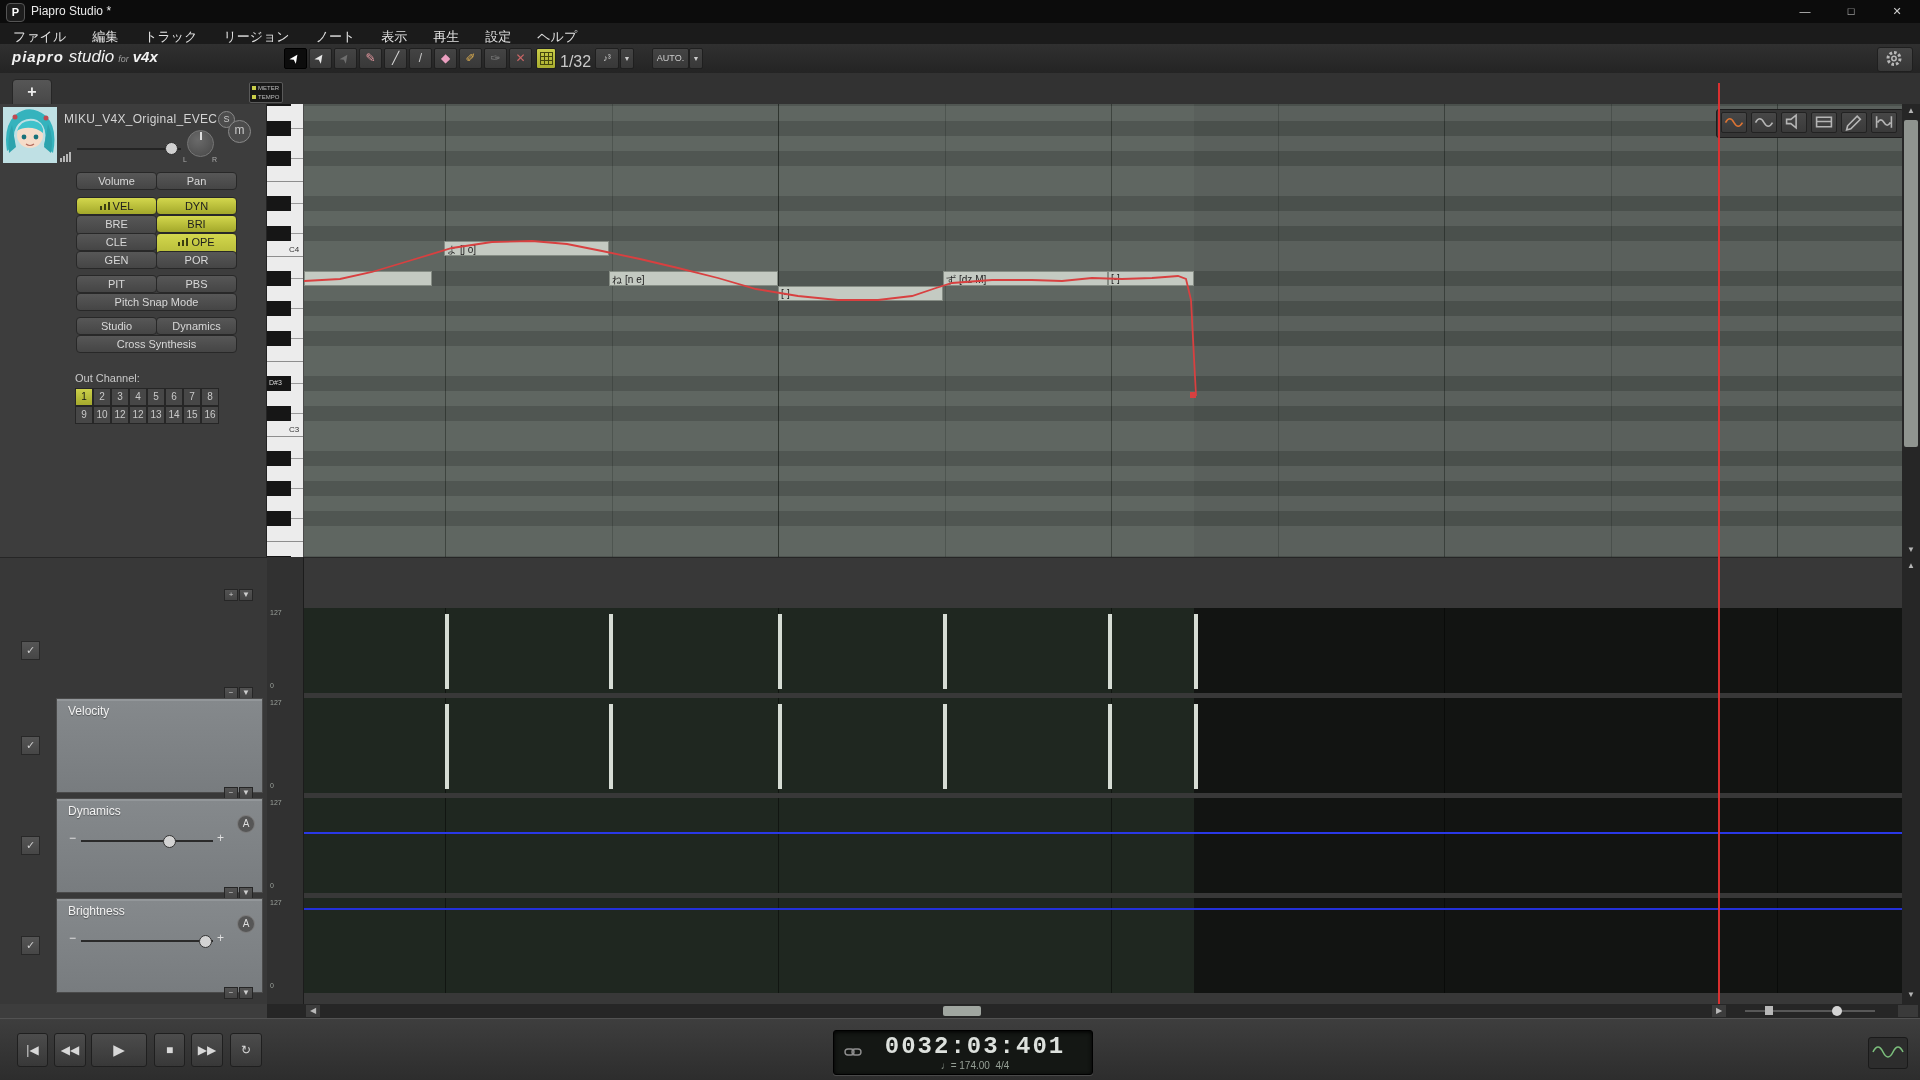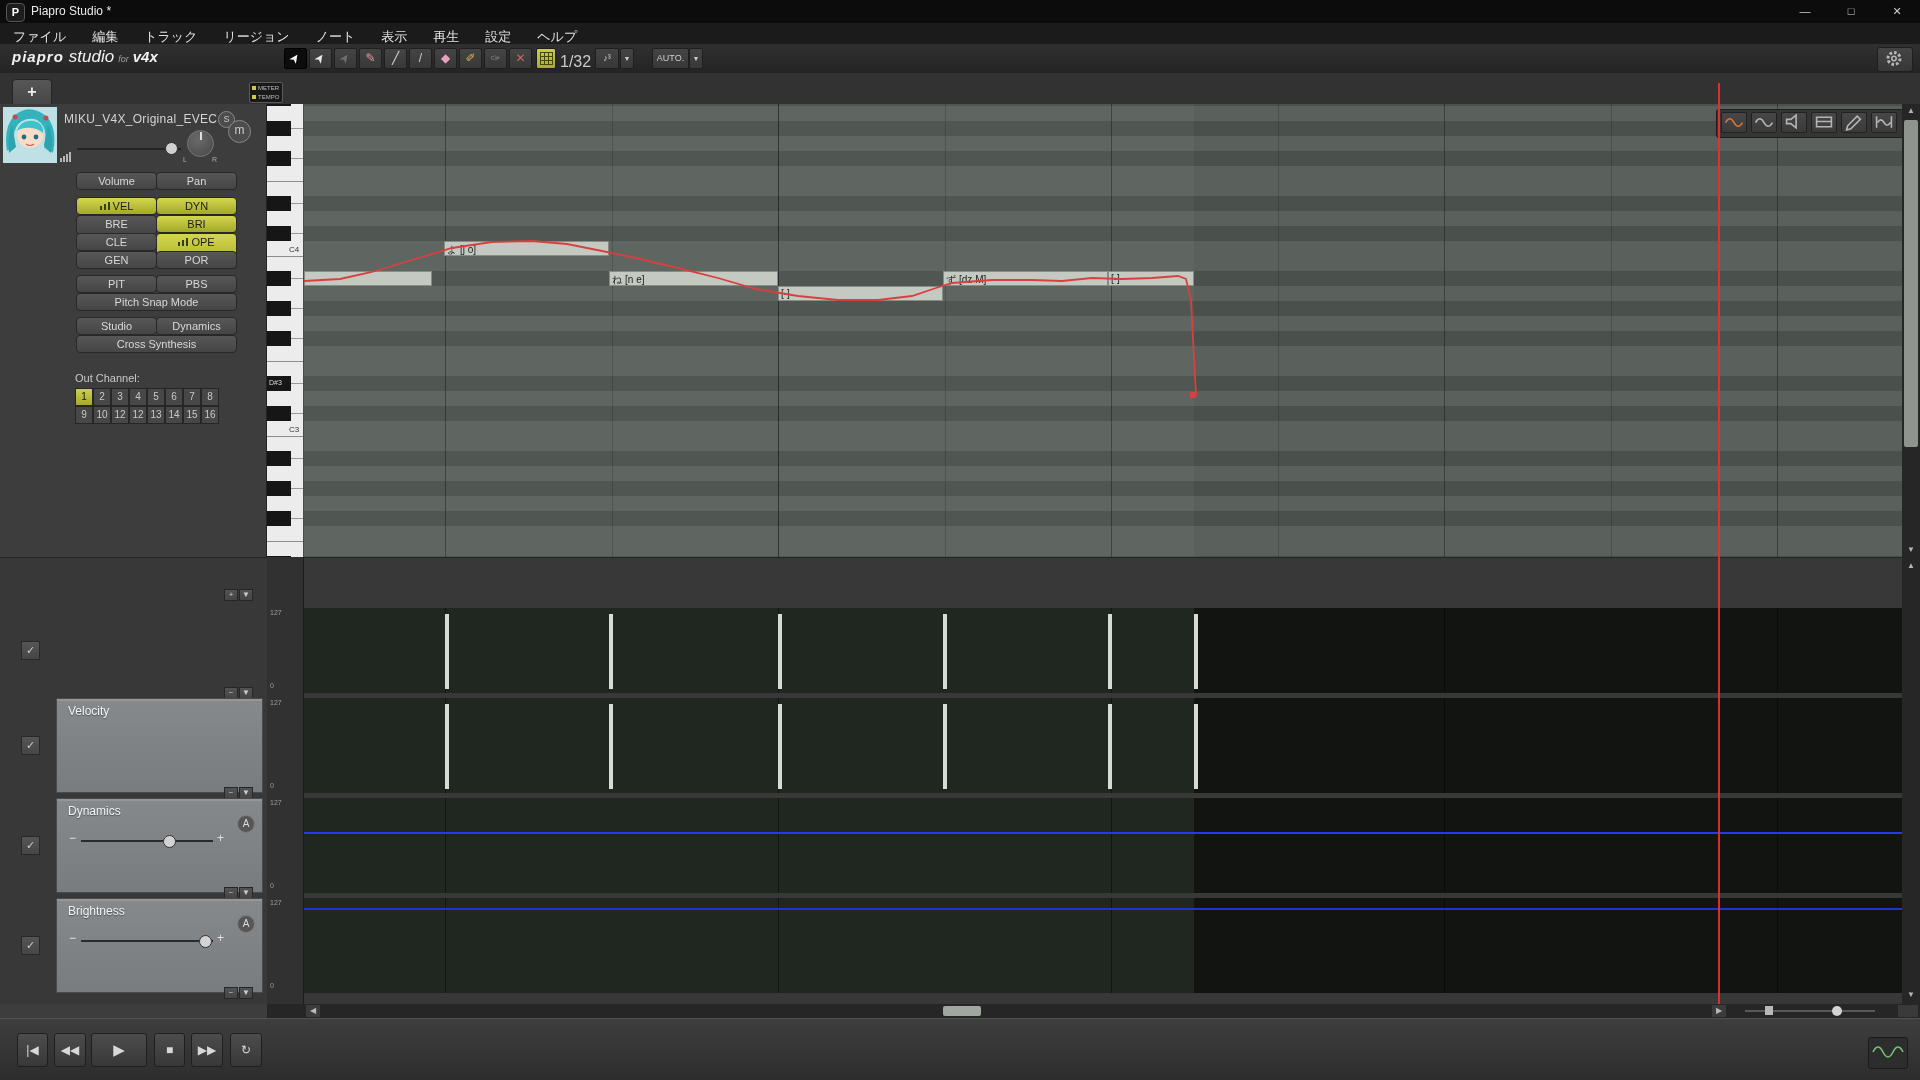--- a/index.html
+++ b/index.html
@@ -534,20 +534,30 @@
     <div class="hbtn abs" style="left:1445px;">▶</div>
     <div class="scrollhandle abs" style="left:676px;top:2px;width:38px;height:10px;background:#a0a6a0;"></div>
     <div class="abs" style="left:1478px;top:6px;width:130px;height:2px;background:#585858;"></div>
     <div class="abs" style="left:1498px;top:2px;width:8px;height:9px;background:#b8b8b8;"></div>
     <div class="abs" style="left:1565px;top:2px;width:10px;height:10px;border-radius:50%;background:#d4d4d4;"></div>
     <div class="abs" style="left:1631px;top:1px;width:20px;height:12px;background:#3a3a3a;"></div>
   </div>
 
   <div id="transport" class="abs">
     <div id="transbtns"></div>
+    <div id="timepanel" class="abs">
+      <svg class="abs" style="left:10px;top:15px;" width="18" height="12" viewBox="0 0 18 12">
+        <rect x="1" y="3" width="9" height="6" rx="3" fill="none" stroke="#8f8f8f" stroke-width="1.4"></rect>
+        <rect x="8" y="3" width="9" height="6" rx="3" fill="none" stroke="#8f8f8f" stroke-width="1.4"></rect>
+      </svg>
+      <div id="timedigits" class="abs">0032:03:401</div>
+      <div id="timesub" class="abs">
+        <span>♩= 174.00</span>&nbsp;&nbsp;<span>4/4</span>
+      </div>
+    </div>
     <div id="vubtn" class="abs">
       <svg width="36" height="28" viewBox="0 0 36 28">
         <path d="M4 14 Q9 4 14 14 T24 14 T34 14" fill="none" stroke="#7cbf7c" stroke-width="1.6"></path>
       </svg>
     </div>
   <div class="tbtn" style="position: absolute; left: 17px; width: 31px;">|◀</div>
       <div class="tbtn" style="position: absolute; left: 54px; width: 32px;">◀◀</div>
       <div class="tbtn" style="position: absolute; left: 91px; width: 56px; font-size: 15px;">▶</div>
       <div class="tbtn" style="position: absolute; left: 154px; width: 31px;">■</div>
       <div class="tbtn" style="position: absolute; left: 191px; width: 32px;">▶▶</div>

